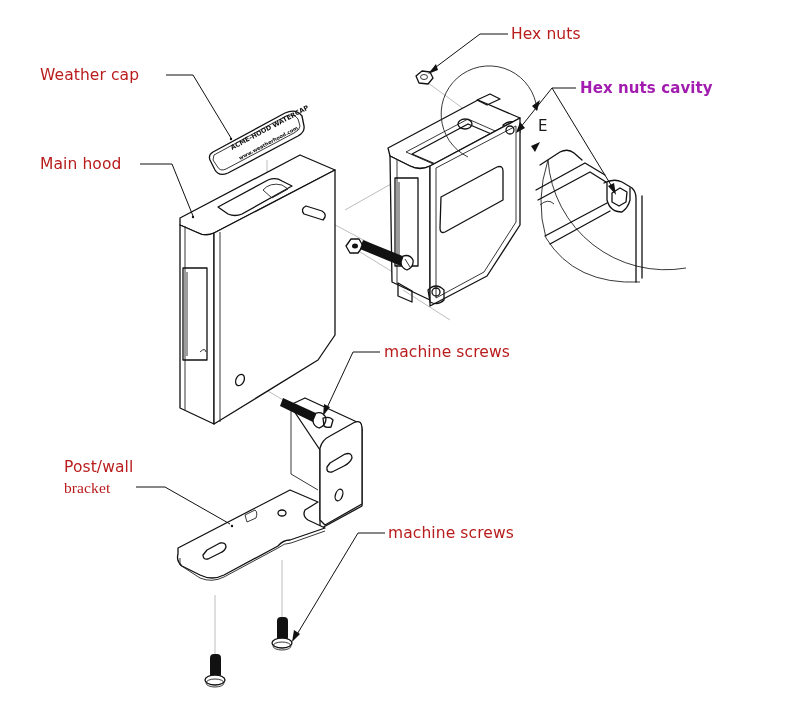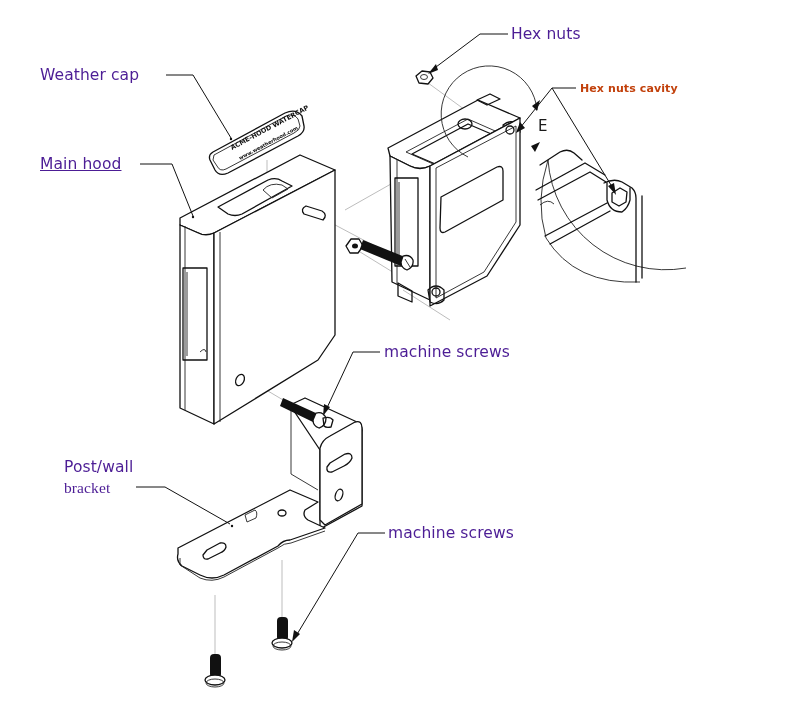--- a/index.html
+++ b/index.html
@@ -4,22 +4,22 @@
   <style>
     html, body { margin: 0; padding: 0; background: #ffffff; }
     body { width: 794px; height: 714px; position: relative; overflow: hidden; font-family: "DejaVu Sans", sans-serif; }
     svg#drawing { position: absolute; left: 0; top: 0; width: 794px; height: 714px; }
     .ln { fill: none; stroke: #111; stroke-width: 1.3; stroke-linejoin: round; stroke-linecap: round; }
     .thin { fill: none; stroke: #222; stroke-width: 0.9; stroke-linejoin: round; }
     .face { fill: #ffffff; stroke: #111; stroke-width: 1.3; stroke-linejoin: round; }
     .axis { fill: none; stroke: #bdbdbd; stroke-width: 1; }
     .leader { fill: none; stroke: #111; stroke-width: 1; }
     .arrow { fill: #111; stroke: none; }
-    .label { position: absolute; font-family: "DejaVu Sans", sans-serif; font-size: 15.5px; color: #4c1d95; white-space: nowrap; line-height: 17px; letter-spacing: 0.1px; }
-    .label.bold { font-weight: bold; color: #c2410c; font-size: 11px; }
+    .label { position: absolute; font-family: "DejaVu Sans", sans-serif; font-size: 15.5px; color: #b91c1c; white-space: nowrap; line-height: 17px; letter-spacing: 0.1px; }
+    .label.bold { font-weight: bold; color: #a21caf; font-size: 15px; }
     .detail-letter { position: absolute; font-family: "DejaVu Sans", sans-serif; font-size: 15px; color: #1a1a1a; line-height: 16px; }
   </style>
 </head>
 <body>
 
 <svg id="drawing" viewBox="0 0 794 714" xmlns="http://www.w3.org/2000/svg">
 
   <g>
     <line class="axis" x1="424" y1="80" x2="520" y2="150"></line>
     <line class="axis" x1="267" y1="160" x2="267" y2="205"></line>
@@ -185,18 +185,18 @@
     <path class="leader" d="M136,487 L165,487 L230,524"></path>
 
     <path class="leader" d="M385,533 L358,533 L296,636"></path>
     <path class="arrow" d="M292,642 L294,630 L300,634 Z"></path>
   </g>
 </svg>
 
 <div class="label" style="left:511px; top:26px;">Hex nuts</div>
 <div class="label bold" style="left:580px; top:80px;">Hex nuts cavity</div>
 <div class="label" style="left:40px; top:67px;">Weather cap</div>
-<div class="label" style="left:40px; top:156px;text-decoration:underline;">Main hood</div>
+<div class="label" style="left:40px; top:156px;">Main hood</div>
 <div class="label" style="left:384px; top:344px;">machine screws</div>
 <div class="label" style="left:64px; top:459px;text-align:center;">Post/wall</div>
 <div class="label" style="left:64px; top:479px;font-family:Liberation Serif, serif;">bracket</div>
 <div class="label" style="left:388px; top:525px;">machine screws</div>
 <div class="detail-letter" style="left:538px; top:118px;">E</div>
 
 </body></html>

